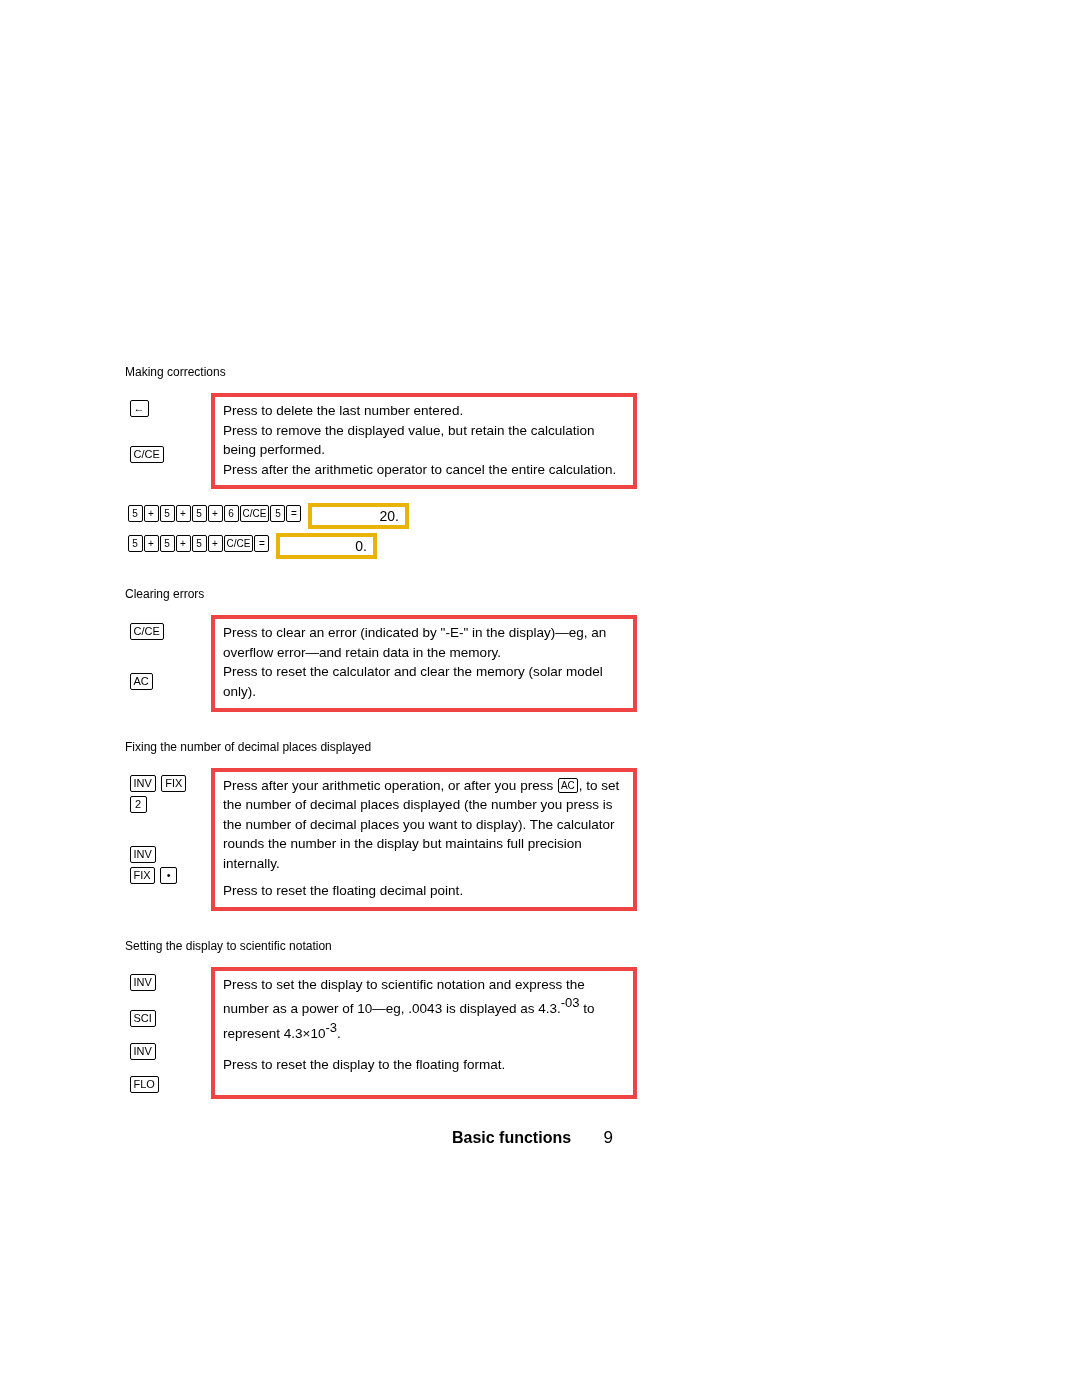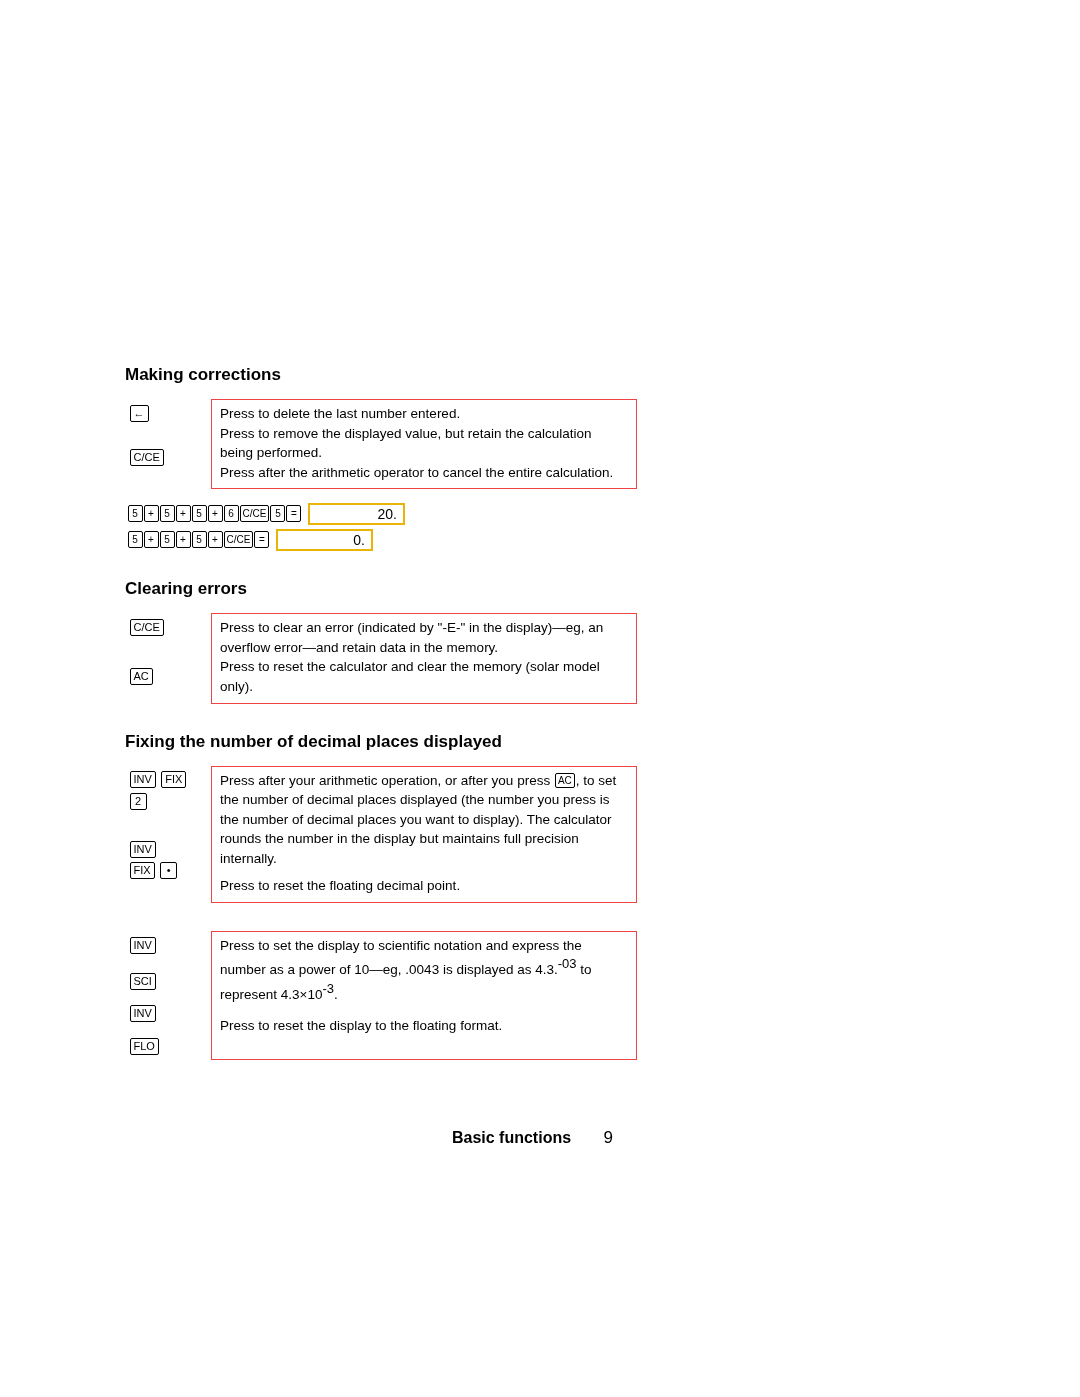--- a/index.html
+++ b/index.html
@@ -12,43 +12,43 @@
     position: relative;
   }
   .page {
     position: absolute;
     left: 125px;
     top: 365px;
     width: 520px;
   }
   h2 {
     font-family: Arial, Helvetica, sans-serif;
-    font-weight: bold;
-    font-size: 17px;
+    font-weight: normal;
+    font-size: 12px;
     margin: 0 0 14px 0;
   }
   .section {
     margin-bottom: 28px;
   }
   table.defs {
     border-collapse: collapse;
     width: 510px;
     margin-left: 2px;
   }
   table.defs td {
     vertical-align: top;
     padding: 0;
   }
   table.defs td.keycol {
     width: 78px;
     padding: 4px 4px 4px 2px;
     border: none;
   }
   table.defs td.desccol {
-    border: 1px solid #ef4444;
+    border: 4px solid #ef4444;
     padding: 4px 8px 6px 8px;
     font-size: 13.5px;
     line-height: 1.45;
   }
   .key {
     display: inline-block;
     border: 1px solid #000;
     border-radius: 2px;
     padding: 0 3px;
     font-size: 11px;
@@ -74,21 +74,21 @@
     display: flex;
     justify-content: flex-start;
     margin-bottom: 4px;
   }
   .exkeys {
     text-align: right;
     padding-right: 6px;
     white-space: nowrap;
   }
   .exresult {
-    border: 2px solid #eab308;
+    border: 4px solid #eab308;
     width: 85px;
     text-align: right;
     padding: 1px 6px 1px 2px;
     font-size: 14px;
   }
   .footer {
     position: absolute;
     left: 133px;
     top: 1128px;
     width: 480px;
@@ -200,20 +200,21 @@
         <td class="keycol" style="padding-top:8px;">
           <div><span class="key">INV</span></div>
           <div style="margin-top:3px;"><span class="key">FIX</span> <span class="key">•</span></div>
         </td>
       </tr>
     </tbody>
       </table>
   </div>
 
   <div class="section">
+    <h2>Setting the display to scientific notation</h2>
     <table class="defs">
       <tbody>
           <tr>
         <td class="keycol">
           <div><span class="key">INV</span></div>
           <div style="margin-top:18px;"><span class="key">SCI</span></div>
         </td>
         <td class="desccol" rowspan="2">
           <div>
             <span>Press to set the display to scientific notation and express the number as a power of 10—eg, .0043 is displayed as 4.3.</span><sup>-03</sup><span> to represent 4.3×10</span><sup>-3</sup><span>.</span>

